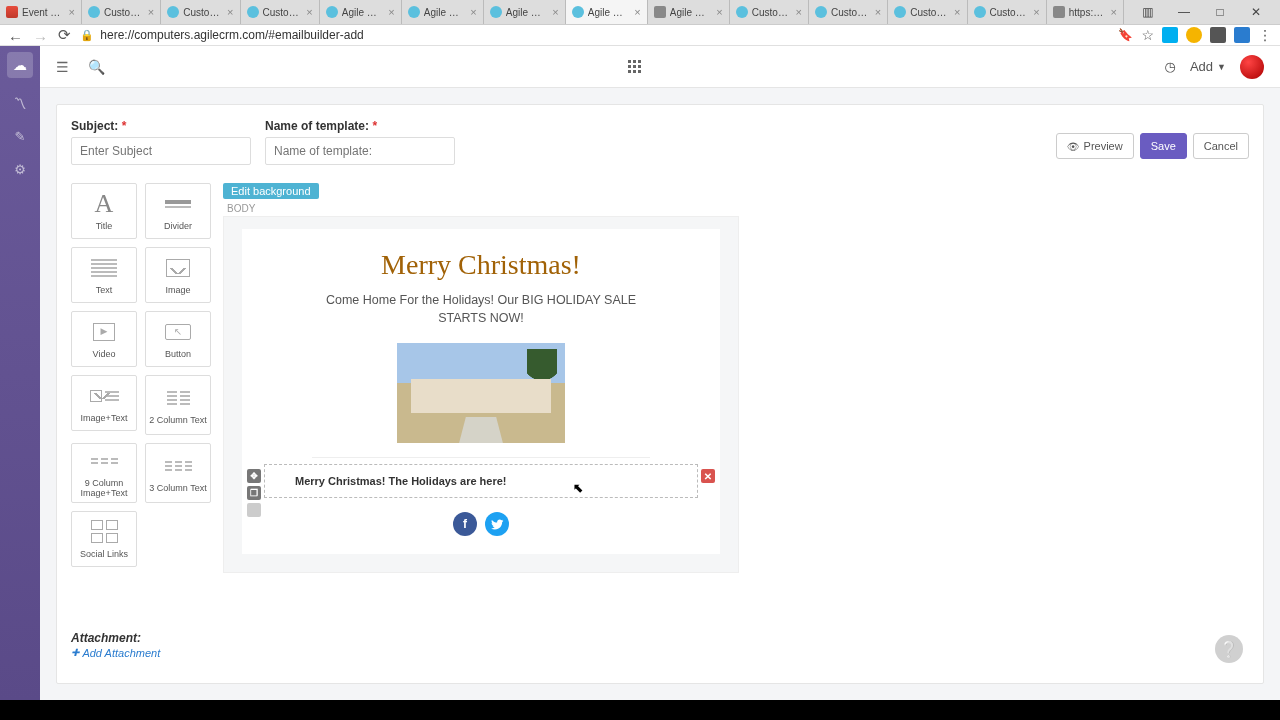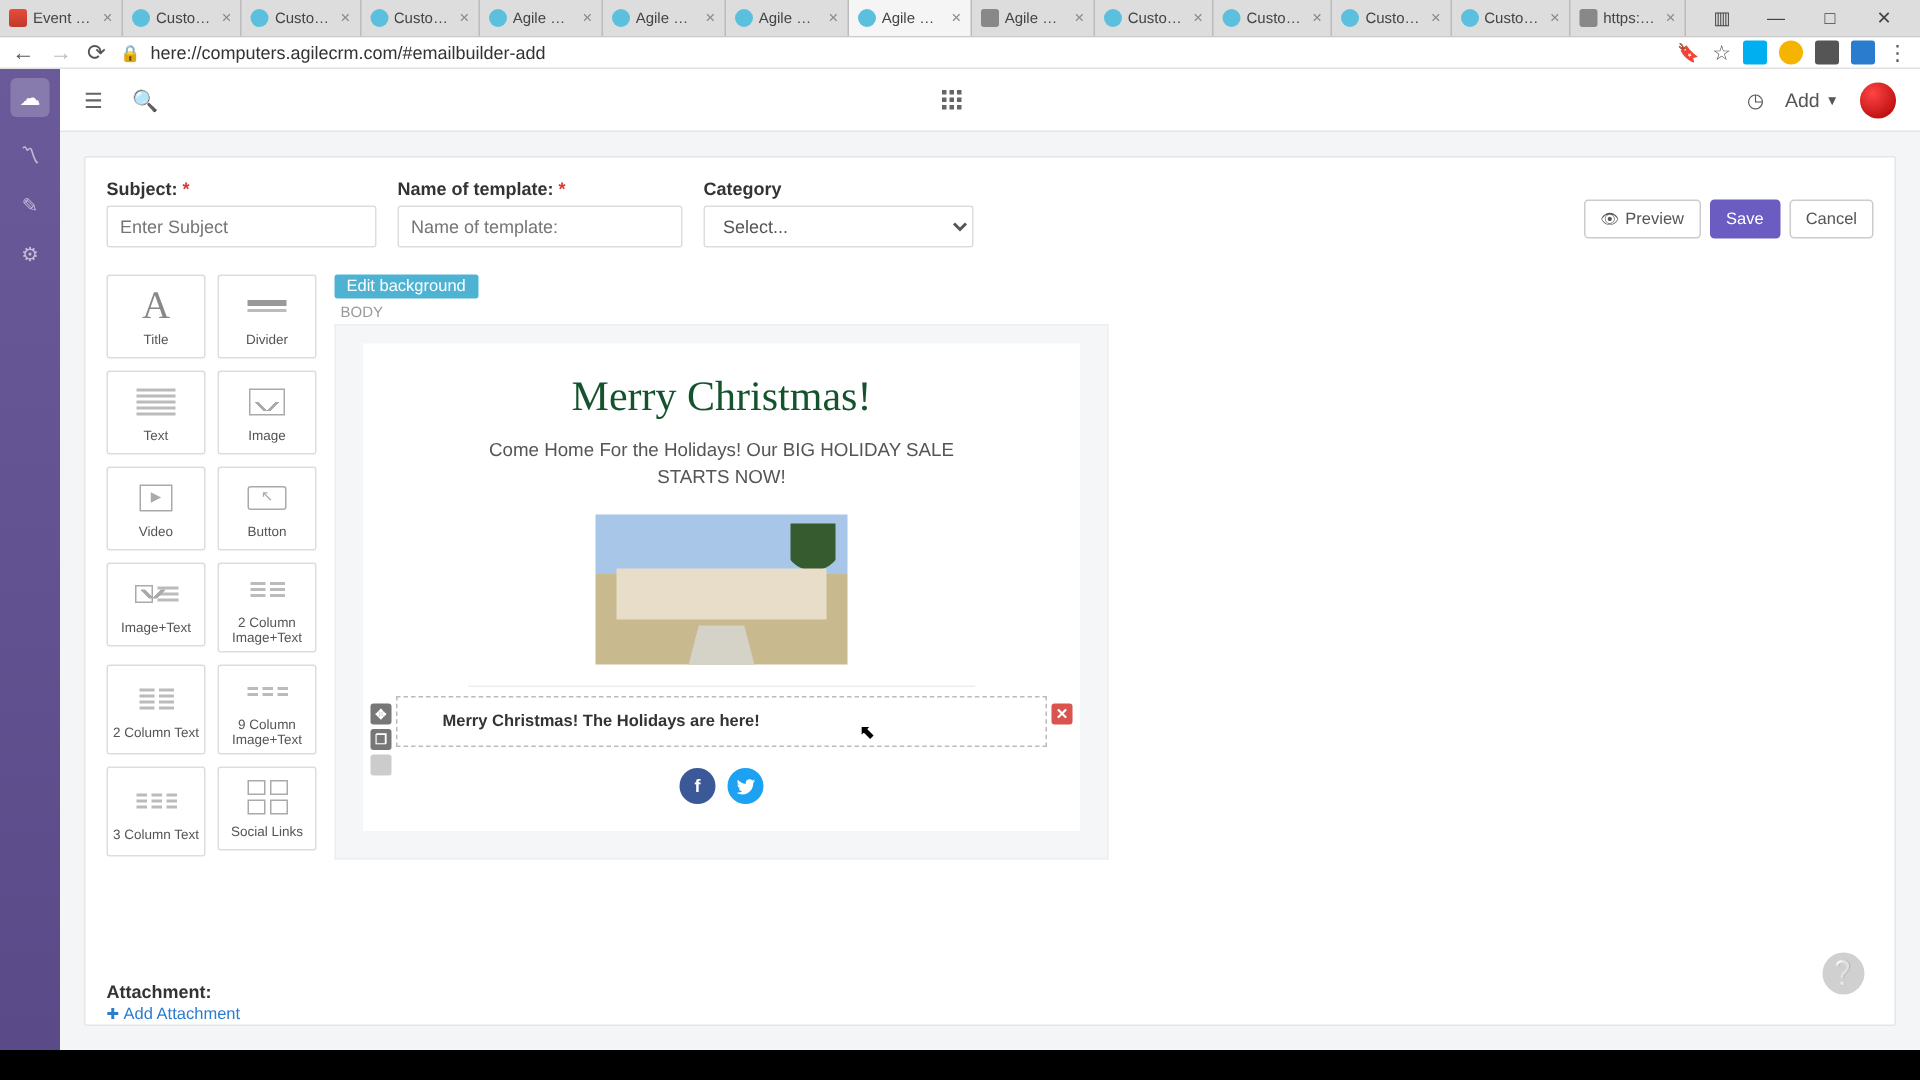--- a/index.html
+++ b/index.html
@@ -73,40 +73,40 @@
 .pal-img { width: 24px; height: 18px; border: 1px solid #aaa; position: relative; }
 .pal-img::after { content: ""; position: absolute; bottom: 2px; left: 3px; width: 16px; height: 6px; background: linear-gradient(45deg, transparent 40%, #aaa 40% 60%, transparent 60%), linear-gradient(-45deg, transparent 40%, #aaa 40% 60%, transparent 60%); background-size: 50% 100%; background-repeat: no-repeat; background-position: left, right; }
 
 
 .canvas-col { width: 516px; }
 .canvas-head { display: flex; align-items: flex-end; gap: 8px; font-size: 11px; }
 .edit-bg { background: #4eb3d3; color: #fff; padding: 2px 8px; border-radius: 2px; cursor: pointer; }
 .body-label { color: #999; font-size: 10px; margin-top: 4px; margin-left: 4px; }
 .canvas-outer { background: #f5f6f7; border: 1px solid #eee; padding: 12px 18px 18px; margin-top: 2px; position: relative; }
 .canvas-inner { background: #fff; padding: 20px 28px 18px; text-align: center; }
-.email-title { font-family: Georgia, serif; font-size: 28px; color: #14532d; margin-bottom: 10px; }
+.email-title { font-family: Georgia, serif; font-size: 28px; color: #a16207; margin-bottom: 10px; }
 .email-sub { font-size: 12.5px; color: #555; line-height: 1.45; max-width: 360px; margin: 0 auto 16px; }
 .email-img { width: 168px; height: 100px; margin: 0 auto 14px; background: linear-gradient(#a7c6e8 0 40%, #c9b98e 40% 100%); position: relative; overflow: hidden; }
 .email-img .house { position: absolute; left: 14px; right: 14px; top: 36px; height: 34px; background: #e8ddc9; }
 .email-img .tree { position: absolute; right: 8px; top: 6px; width: 30px; height: 40px; background: radial-gradient(circle at 50% 30%, #365b2e 60%, transparent 62%); }
 .email-img .path { position: absolute; left: 50%; bottom: 0; width: 36px; height: 30px; background: #d5d3c8; transform: translateX(-50%) perspective(40px) rotateX(30deg); }
 .hr { height: 1px; background: #eee; margin: 8px auto 0; width: 80%; }
 
 .selected-block { border: 1px dashed #bbb; margin: 6px -6px 0; padding: 10px 30px; text-align: left; font-size: 11px; font-weight: bold; color: #333; position: relative; }
 .sel-del { position: absolute; right: -18px; top: 4px; width: 14px; height: 14px; background: #d9534f; color: #fff; font-size: 10px; border-radius: 2px; display: flex; align-items: center; justify-content: center; cursor: pointer; }
 .sel-handles { position: absolute; left: -18px; top: 4px; display: flex; flex-direction: column; gap: 3px; }
 .sel-handles span { width: 14px; height: 14px; background: #777; border-radius: 2px; color: #fff; font-size: 9px; display: flex; align-items: center; justify-content: center; cursor: pointer; }
 .sel-handles span:nth-child(3) { background: #ccc; }
 
 .socials { display: flex; justify-content: center; gap: 8px; margin-top: 14px; }
 .soc { width: 24px; height: 24px; border-radius: 50%; color: #fff; font-weight: bold; font-size: 12px; display: flex; align-items: center; justify-content: center; cursor: pointer; }
 .soc.fb { background: #3b5998; }
 .soc.tw { background: #1da1f2; }
 
-.attach-row { margin-top: auto; position: absolute; left: 14px; bottom: 1px; font-size: 12px; }
+.attach-row { margin-top: auto; position: absolute; left: 14px; bottom: 24px; font-size: 12px; font-style: italic; }
 .attach-row b { color: #333; }
 .attach-link { color: #2a7ccf; cursor: pointer; font-size: 11px; margin-top: 2px; display: inline-flex; align-items: center; gap: 3px; }
 
 .help-fab { position: absolute; right: 20px; bottom: 20px; width: 28px; height: 28px; border-radius: 50%; background: #d0d0d0; color: #fff; display: flex; align-items: center; justify-content: center; font-size: 16px; cursor: pointer; }
 
 .cursor { position: absolute; font-size: 12px; color: #000; pointer-events: none; }
 </style>
 </head>
 <body>
 
@@ -258,26 +258,20 @@
 
           <div class="form-row">
             <div class="form-group" style="width:180px;">
               <label><span>Subject:</span> <span class="req">*</span></label>
               <input class="ctrl" placeholder="Enter Subject" style="">
             </div>
             <div class="form-group" style="width:190px;">
               <label><span>Name of template:</span> <span class="req">*</span></label>
               <input class="ctrl" placeholder="Name of template:" style="">
             </div>
-            <div class="form-group" style="width:180px;">
-              <label>Category</label>
-              <select class="ctrl">
-                <option>Select...</option>
-              </select>
-            </div>
             <div class="form-actions">
               <button class="btn">
                   <span class="eye-icon">👁</span>
                   <span>Preview</span>
                 </button>
               <button class="btn primary">Save</button>
               <button class="btn">Cancel</button>
             </div>
           </div>
 
@@ -335,37 +329,20 @@
                     <span style="display:flex;gap:3px;align-items:center;">
                       <span class="pal-img" style="width:12px;height:12px;"></span>
                       <span class="pal-lines" style="width:14px;">
                         <i style="width:14px"></i>
                         <i style="width:14px"></i>
                         <i style="width:14px"></i>
                       </span>
                     </span>
                   </div>
                   <div class="pal-label">Image+Text</div>
-                </div>
-                <div class="pal-item tall">
-                  <div class="pal-icon">
-                    <span class="pal-grid">
-                      <span>
-                        <i></i>
-                        <i></i>
-                        <i></i>
-                      </span>
-                      <span>
-                        <i></i>
-                        <i></i>
-                        <i></i>
-                      </span>
-                    </span>
-                  </div>
-                  <div class="pal-label">2 Column Image+Text</div>
                 </div>
                 <div class="pal-item tall">
                   <div class="pal-icon">
                     <span class="pal-grid">
                       <span>
                         <i></i>
                         <i></i>
                         <i></i>
                         <i></i>
                       </span>

